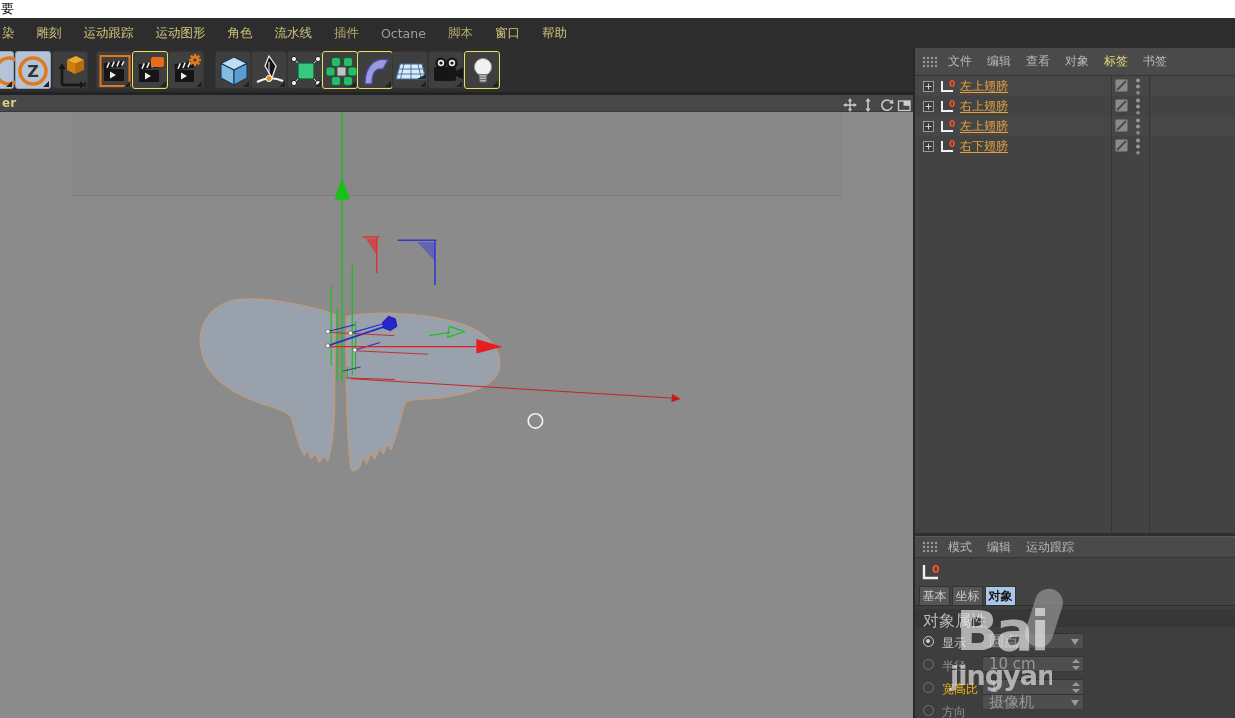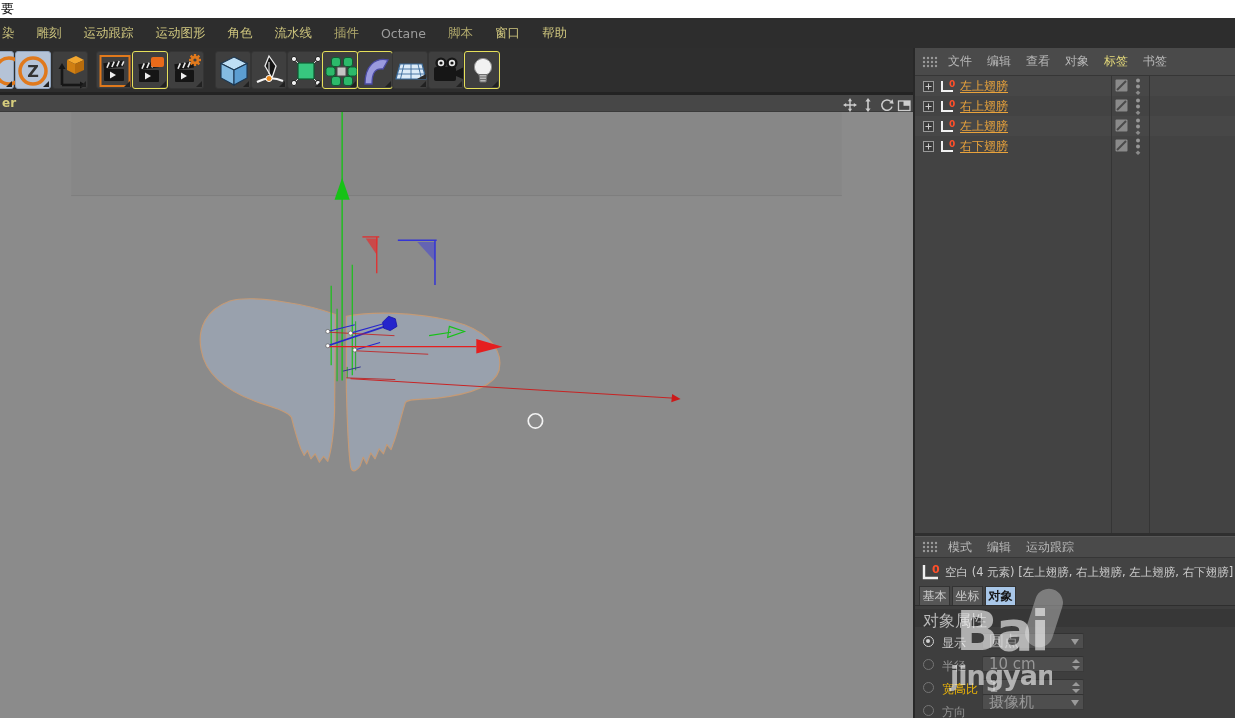--- a/index.html
+++ b/index.html
@@ -460,21 +460,20 @@
       <span class="pm">模式</span>
       <span class="pm">编辑</span>
       <span class="pm">运动跟踪</span>
     </div>
 
     <div class="abs" style="left:0;top:511px;width:322px;height:25px;background:#434343">
       <svg style="position:absolute;left:5px;top:3px" width="21" height="19">
         <path d="M4,3 L4,16 L18,16" stroke="#f0f0f0" stroke-width="2.4" fill="none"></path>
         <text x="12" y="11" font-size="11" font-weight="bold" fill="#ff4f2a">0</text>
         </svg>
-      <span class="abs" style="left:30px;top:6px;font-size:11.5px;color:#cccccc;white-space:nowrap">空白 (4 元素) [左上翅膀, 右上翅膀, 左上翅膀, 右下翅膀]</span>
     </div>
 
     <div class="abs" style="left:4px;top:538px;width:318px;height:19px">
       <span class="tab" style="left:0;width:31px">基本</span>
       <span class="tab" style="left:33px;width:31px">坐标</span>
       <span class="tab active" style="left:66px;width:31px">对象</span>
     </div>
 
     <div class="abs" style="left:0;top:557px;width:322px;height:113px;background:#3e3e3e;border-top:1px solid #2e2e2e">
       <div class="abs" style="left:0;top:3px;width:322px;height:18px;background:#373737">

